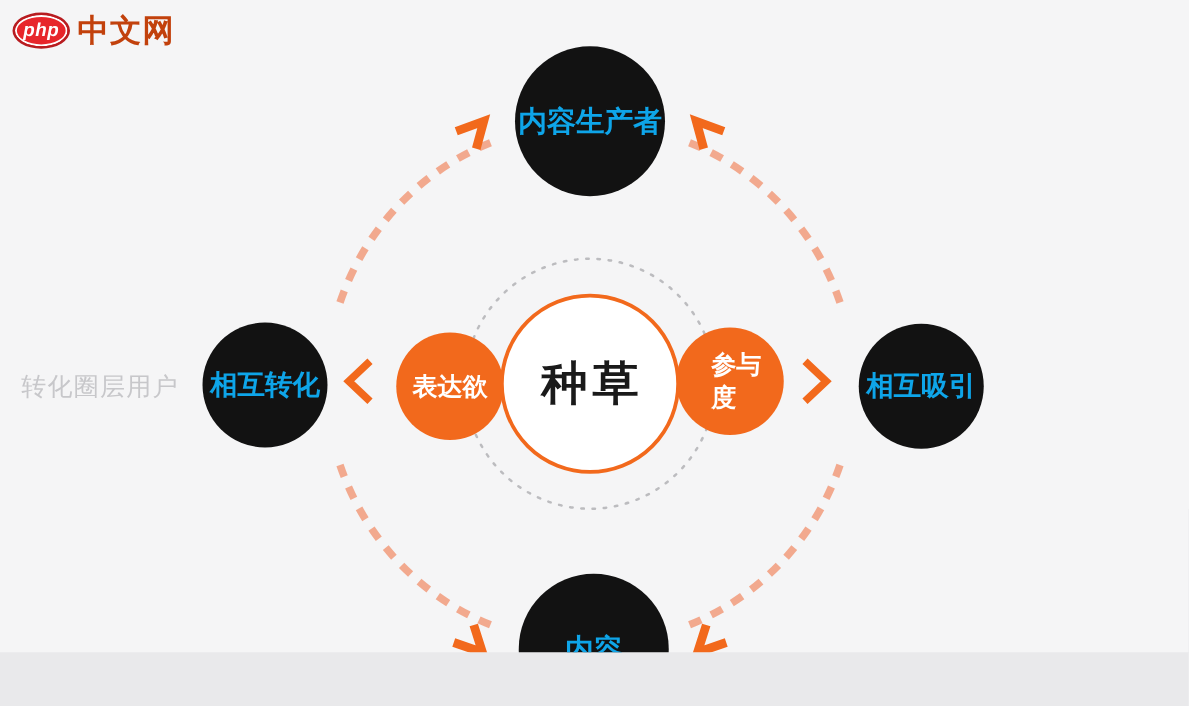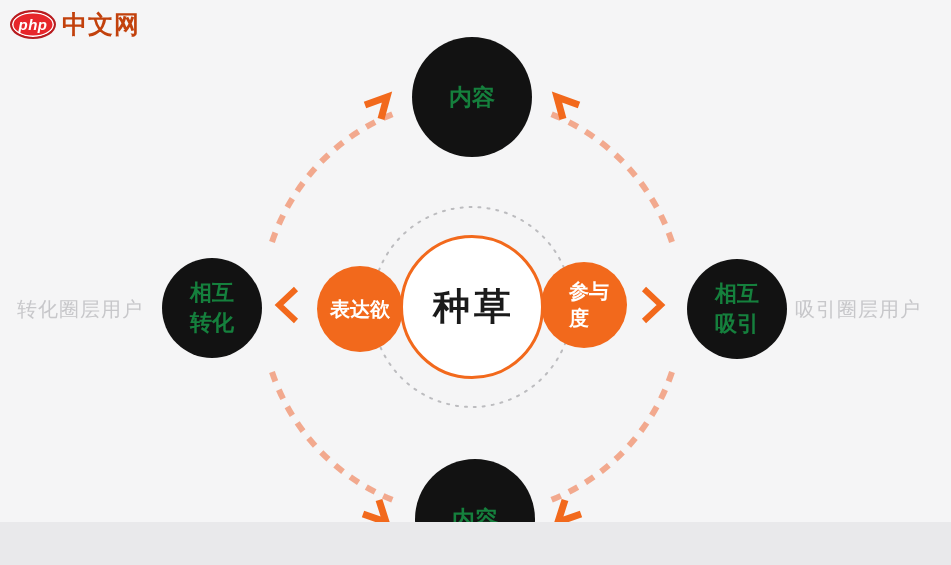--- a/index.html
+++ b/index.html
@@ -53,24 +53,24 @@
     left: 0; top: 0;
     width: 951px; height: 565px;
     z-index: 1;
   }
 
   
   .node {
     position: absolute;
     background: #121212;
     border-radius: 50%;
-    color: #15803d;
-    font-weight: bold;
-    display: flex;
-    flex-direction: column;
+    color: #0ea5e9;
+    font-weight: bold;
+    display: flex;
+    flex-direction: row;
     align-items: center;
     justify-content: center;
     text-align: center;
     z-index: 3;
   }
   .node span { display: block; }
   .node-top    { left: 412px; top: 37px;  width: 120px; height: 120px; font-size: 23px; line-height: 33px; }
   .node-bottom { left: 415px; top: 459px; width: 120px; height: 120px; font-size: 23px; line-height: 33px; }
   .node-left   { left: 162px; top: 258px; width: 100px; height: 100px; font-size: 22px; line-height: 30px; }
   .node-right  { left: 687px; top: 259px; width: 100px; height: 100px; font-size: 22px; line-height: 30px; }
@@ -161,20 +161,21 @@
 
     <polyline points="363,514 386,522 379,500" fill="none" stroke-width="7" stroke-linejoin="miter" stroke="#f2691c"></polyline>
     <polyline points="581,514 558,522 565,500" fill="none" stroke-width="7" stroke-linejoin="miter" stroke="#f2691c"></polyline>
 
     <polyline points="296,289 279,305 296,321" fill="none" stroke-width="6" stroke-linejoin="miter" stroke="#f2691c"></polyline>
     <polyline points="644,289 661,305 644,321" fill="none" stroke-width="6" stroke-linejoin="miter" stroke="#f2691c"></polyline>
   </svg>
 
   <div class="node node-top">
     <span>内容</span>
+    <span>生产者</span>
   </div>
   <div class="node node-bottom">
     <span>内容</span>
   </div>
   <div class="node node-left">
     <span>相互</span>
     <span>转化</span>
   </div>
   <div class="node node-right">
     <span>相互</span>
@@ -186,17 +187,16 @@
   </div>
   <div class="driver driver-right">
     <span>参与度</span>
   </div>
 
   <div class="center-circle">
     <span>种草</span>
   </div>
 
   <div class="side-label side-label-left">转化圈层用户</div>
-  <div class="side-label side-label-right">吸引圈层用户</div>
 
   <div class="clipped-fragments"></div>
 
 </div>
 
 </body></html>

